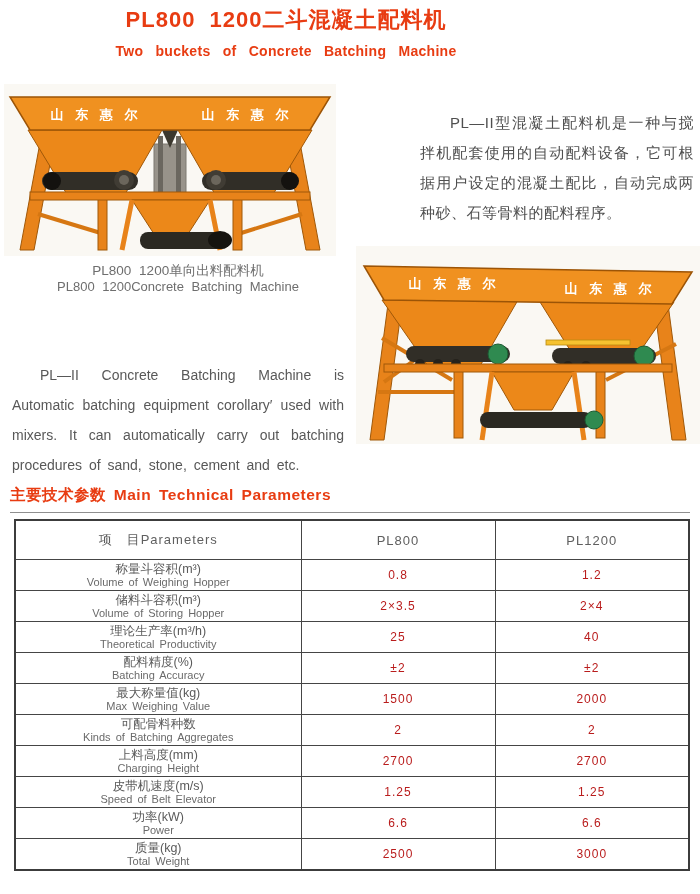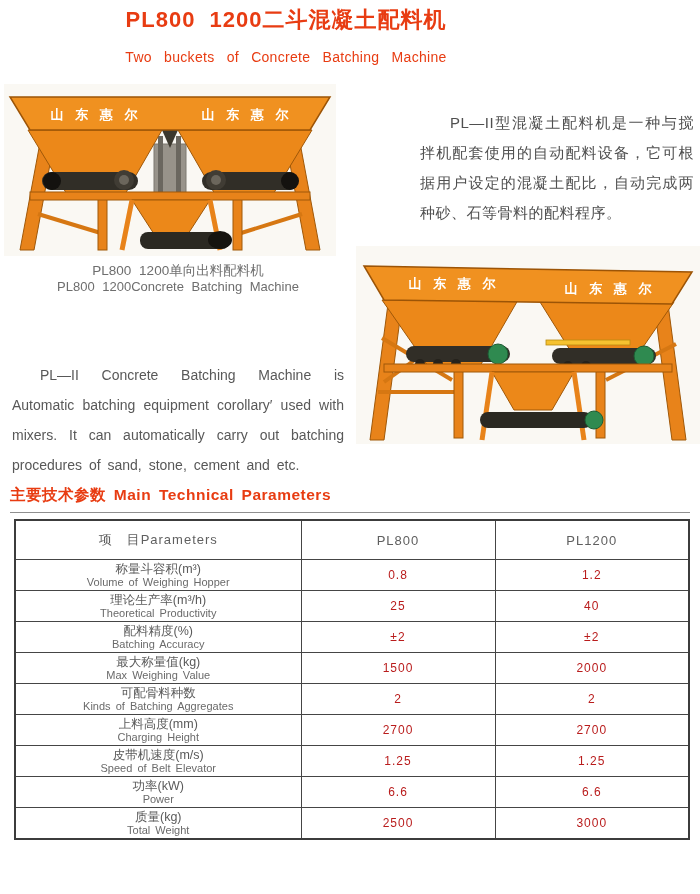--- a/index.html
+++ b/index.html
@@ -2,21 +2,21 @@
 <html><head>
 <meta charset="utf-8">
 <style>
   html,body{margin:0;padding:0;background:#ffffff;}
   body{width:700px;height:894px;font-family:"Liberation Sans","DejaVu Sans",sans-serif;color:#555;position:relative;overflow:hidden;}
   .page{position:relative;width:700px;height:894px;background:#fff;}
 
   
   .title-block{position:absolute;top:7px;left:0;width:572px;text-align:center;}
   .title-cn{font-size:22px;font-weight:bold;color:#e83c12;letter-spacing:1px;word-spacing:7px;line-height:26px;}
-  .title-en{font-size:14px;font-weight:normal;color:#e83c12;letter-spacing:.3px;word-spacing:8px;line-height:17px;margin-top:16px;}
+  .title-en{font-size:14px;font-weight:bold;color:#e83c12;letter-spacing:.3px;word-spacing:8px;line-height:17px;margin-top:10px;}
 
   
   .machine-photo{position:absolute;}
   .photo1{left:4px;top:84px;width:332px;height:172px;}
   .photo2{left:356px;top:246px;width:344px;height:198px;}
   svg text.brand{font-family:"Liberation Sans","DejaVu Sans",sans-serif;font-weight:bold;fill:#ffffff;font-size:13px;letter-spacing:4px;}
 
   
   .caption{position:absolute;text-align:center;color:#6e6e6e;}
   .caption .cap-cn{font-size:13.5px;line-height:17px;word-spacing:4px;}
@@ -163,20 +163,28 @@
     <tbody>
     <tr>
       <td class="param-cell">
         <div class="cell-cn">称量斗容积(m³)</div>
         <div class="cell-en">Volume of Weighing Hopper</div>
       </td>
       <td class="value-cell">0.8</td>
       <td class="value-cell">1.2</td>
     </tr>
 
+    <tr>
+      <td class="param-cell">
+        <div class="cell-cn">储料斗容积(m³)</div>
+        <div class="cell-en">Volume of Storing Hopper</div>
+      </td>
+      <td class="value-cell">2×3.5</td>
+      <td class="value-cell">2×4</td>
+    </tr>
 
     <tr>
       <td class="param-cell">
         <div class="cell-cn">理论生产率(m³/h)</div>
         <div class="cell-en">Theoretical Productivity</div>
       </td>
       <td class="value-cell">25</td>
       <td class="value-cell">40</td>
     </tr>
 

